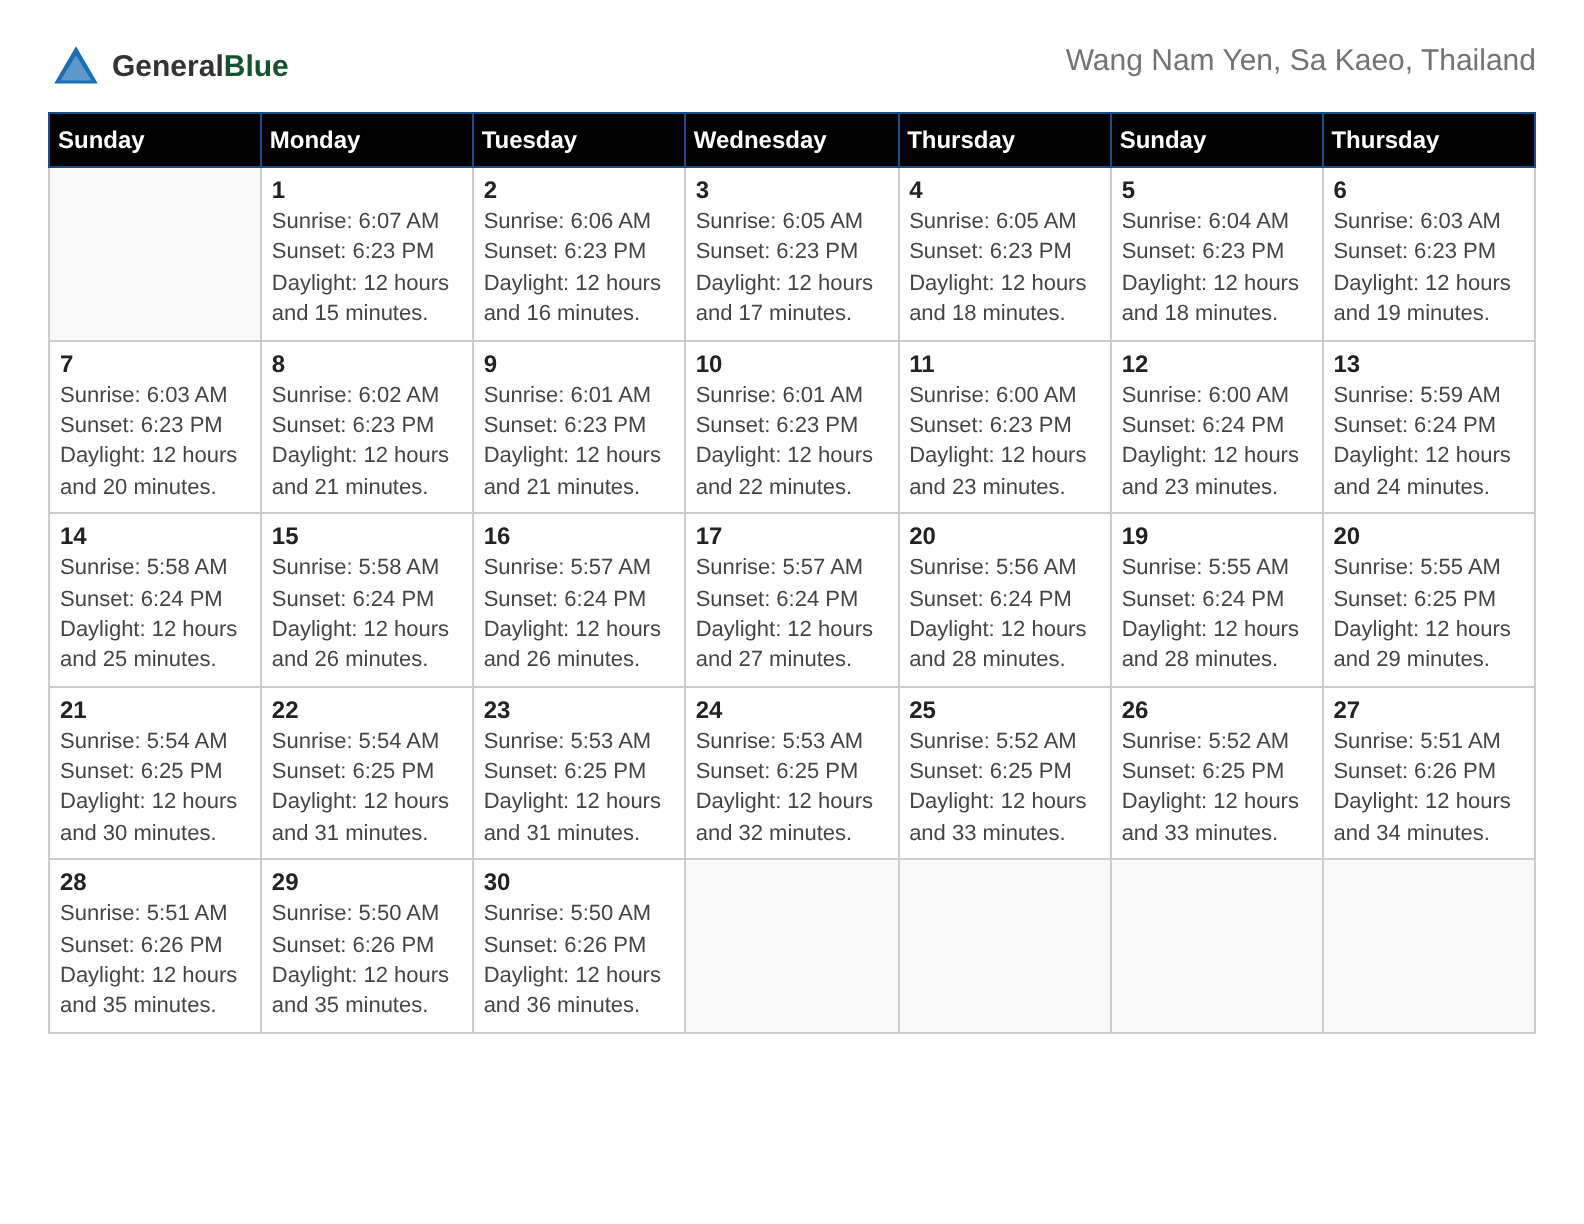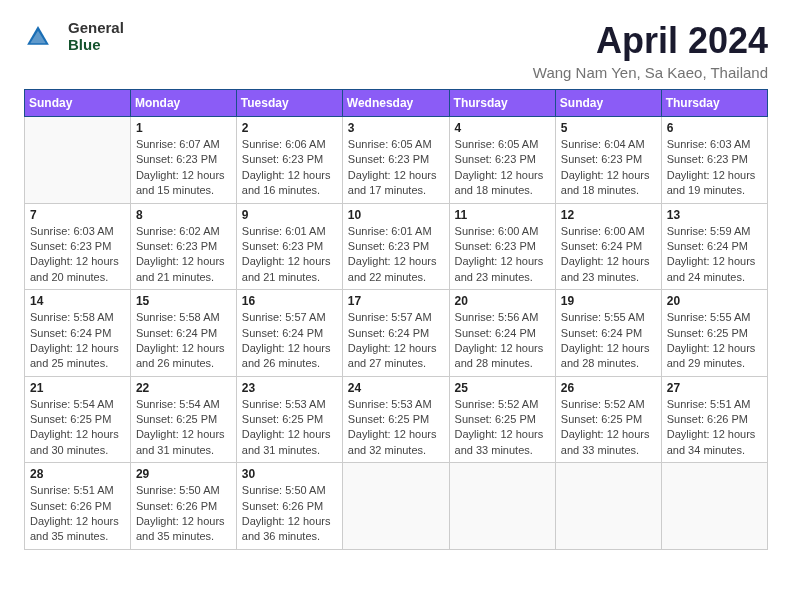--- a/index.html
+++ b/index.html
@@ -16,23 +16,22 @@
       justify-content: space-between;
       margin-bottom: 4px;
     }
     .logo {
       display: flex;
       align-items: center;
       gap: 4px;
     }
     .logo-text {
       display: flex;
-      flex-direction: column;
+      flex-direction: row;
       line-height: 1.1;
-      margin-left: 12px;
     }
     .logo-general {
       font-size: 15px;
       font-weight: bold;
       color: #333;
     }
     .logo-blue {
       font-size: 15px;
       font-weight: bold;
       color: #14532d;
@@ -54,21 +53,21 @@
       color: #737373;
       margin-top: 2px;
     }
     .calendar {
       width: 100%;
       border-collapse: collapse;
       margin-top: 8px;
       font-size: 11px;
     }
     .calendar thead th {
-      background-color: #8b5cf6;
+      background-color: #000000;
       color: #fff;
       padding: 6px 4px;
       text-align: left;
       font-size: 12px;
       font-weight: bold;
       border: 1px solid #1a4f8a;
     }
     .calendar tbody td {
       border: 1px solid #ccc;
       vertical-align: top;
@@ -101,21 +100,20 @@
       <svg class="logo-icon" viewBox="0 0 36 36">
         <polygon points="18,4 32,28 4,28" fill="#1a6eb5"></polygon>
         <polygon points="18,10 28,26 8,26" fill="#fff" opacity="0.3"></polygon>
       </svg>
       <div class="logo-text">
         <span class="logo-general">General</span>
         <span class="logo-blue">Blue</span>
       </div>
     </div>
     <div class="title-block">
-      <div class="main-title">April 2024</div>
       <div class="subtitle">Wang Nam Yen, Sa Kaeo, Thailand</div>
     </div>
   </div>
 
   <table class="calendar">
     <thead>
       <tr>
         <th>Sunday</th>
         <th>Monday</th>
         <th>Tuesday</th>

